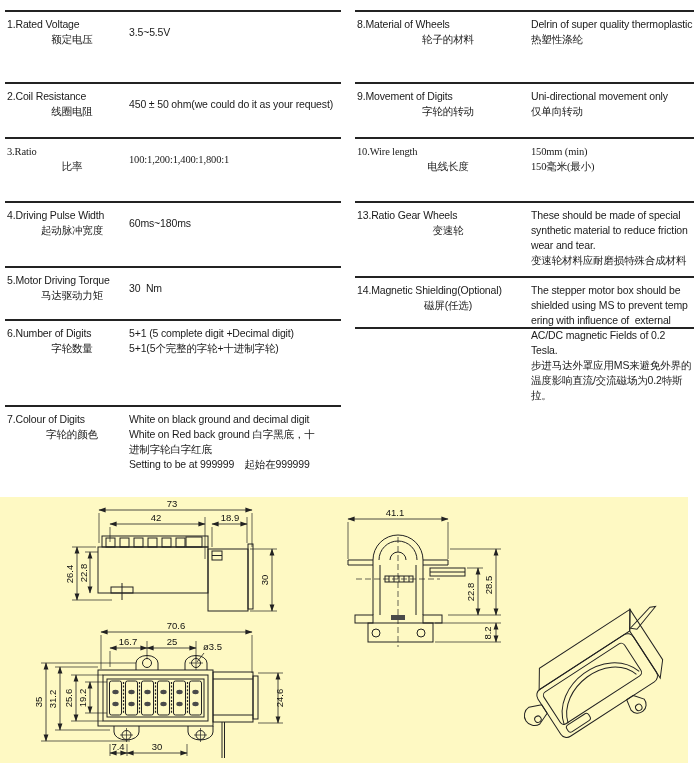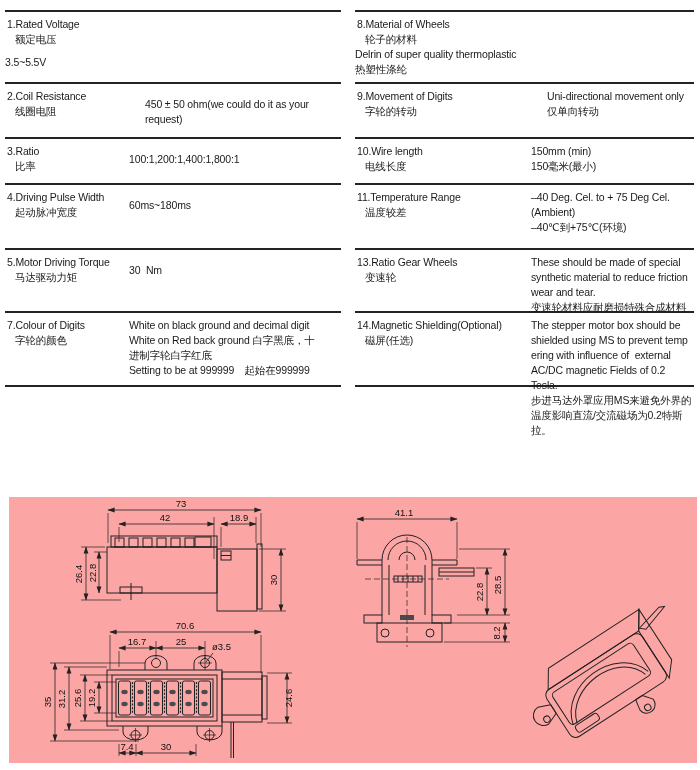--- a/index.html
+++ b/index.html
@@ -11,37 +11,37 @@
   
   .spec-col{position:absolute;top:10px;}
   .spec-col.left{left:5px;width:336px;}
   .spec-col.right{left:355px;width:339px;}
   .spec-row{
     box-sizing:border-box;border-top:2px solid #232323;
     padding-top:5px;display:flex;align-items:flex-start;
     font-size:10.5px;line-height:15px;letter-spacing:-0.15px;
   }
   .spec-col .spec-row:last-child{border-bottom:2px solid #232323;margin-top:10px;}
-  .spec-row:nth-child(1){height:72px;flex-direction:column;}
-  .spec-row:nth-child(2){height:55px;gap:16px;}
-  .spec-row:nth-child(3){height:46px;}
+  .spec-row:nth-child(1){height:72px;}
+  .spec-row:nth-child(2){height:55px;}
+  .spec-row:nth-child(3){height:64px;font-family:Liberation Serif, serif;}
   .spec-row:nth-child(4){height:65px;}
   .spec-row:nth-child(5){height:53px;}
   .spec-row:nth-child(6){height:76px;}
   .spec-row:nth-child(7){height:104px;}
   .spec-label{flex:0 0 auto;padding-left:2px;}
   .spec-col.left  .spec-label{width:122px;}
   .spec-col.right .spec-label{width:174px;}
-  .spec-label .zh{padding-left:8px;}
+  .spec-label .zh{padding-left:8px;text-align:center;}
   .spec-value{flex:1 1 auto;white-space:pre-wrap;}
   .spec-value.v2{margin-top:8px;}
   
   .drawings-panel{
-    position:absolute;left:9px;top:497px;width:688px;height:266px;
-    background:#fca5a5;
+    position:absolute;left:0;top:497px;width:688px;height:266px;
+    background:#fef9c3;
   }
   .ln{stroke:#222;stroke-width:1;fill:none;}
   .dim{stroke:#222;stroke-width:0.8;fill:none;}
   .ext{stroke:#222;stroke-width:0.7;fill:none;}
   .dsh{stroke:#222;stroke-width:0.7;fill:none;stroke-dasharray:6 3;}
   .gear{stroke:#222;stroke-width:1.2;fill:none;stroke-dasharray:2 1.6;}
   .fillmark{fill:#4a4a4a;stroke:none;}
   text.dt{font-family:"Liberation Sans","DejaVu Sans",sans-serif;font-size:9.5px;fill:#111;}
 </style>
 </head>
@@ -78,20 +78,28 @@
   </div>
   <div class="spec-row">
     <div class="spec-label">
       <div class="en">5.Motor Driving Torque</div>
       <div class="zh">马达驱动力矩</div>
     </div>
     <div class="spec-value v2">30  Nm</div>
   </div>
   <div class="spec-row">
     <div class="spec-label">
+      <div class="en">6.Number of Digits</div>
+      <div class="zh">字轮数量</div>
+    </div>
+    <div class="spec-value">5+1 (5 complete digit +Decimal digit)
+5+1(5个完整的字轮+十进制字轮)</div>
+  </div>
+  <div class="spec-row">
+    <div class="spec-label">
       <div class="en">7.Colour of Digits</div>
       <div class="zh">字轮的颜色</div>
     </div>
     <div class="spec-value">White on black ground and decimal digit
 White on Red back ground 白字黑底，十
 进制字轮白字红底
 Setting to be at 999999　起始在999999</div>
   </div>
 </div>
 
@@ -112,29 +120,20 @@
     <div class="spec-value">Uni-directional movement only
 仅单向转动</div>
   </div>
   <div class="spec-row">
     <div class="spec-label">
       <div class="en">10.Wire length</div>
       <div class="zh">电线长度</div>
     </div>
     <div class="spec-value">150mm (min)
 150毫米(最小)</div>
-  </div>
-  <div class="spec-row">
-    <div class="spec-label">
-      <div class="en">11.Temperature Range</div>
-      <div class="zh">温度较差</div>
-    </div>
-    <div class="spec-value">–40 Deg. Cel. to + 75 Deg Cel.
-(Ambient)
-–40℃到+75℃(环境)</div>
   </div>
   <div class="spec-row">
     <div class="spec-label">
       <div class="en">13.Ratio Gear Wheels</div>
       <div class="zh">变速轮</div>
     </div>
     <div class="spec-value">These should be made of special
 synthetic material to reduce friction
 wear and tear.
 变速轮材料应耐磨损特殊合成材料</div>

